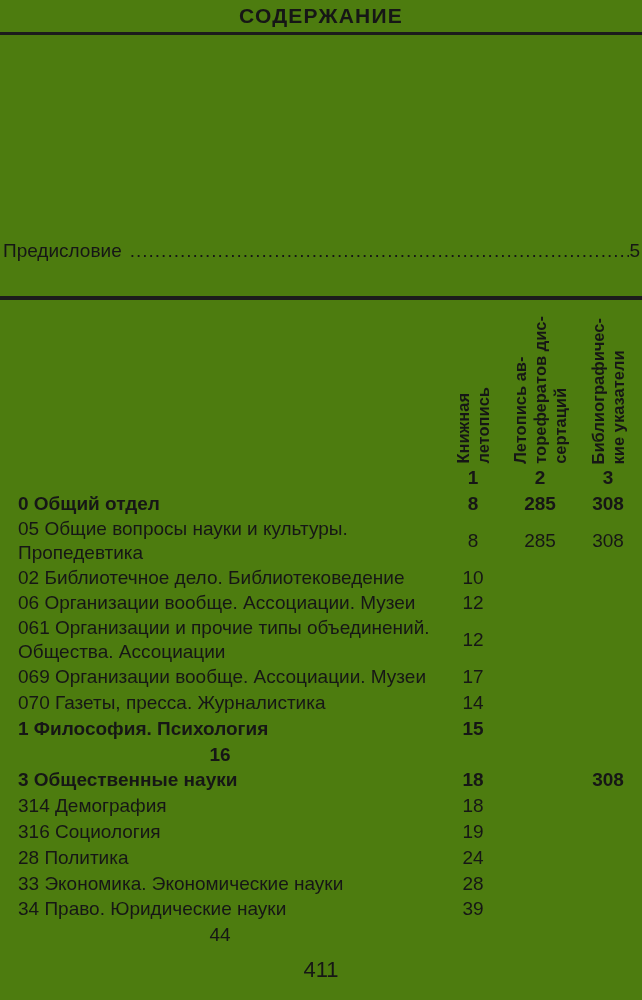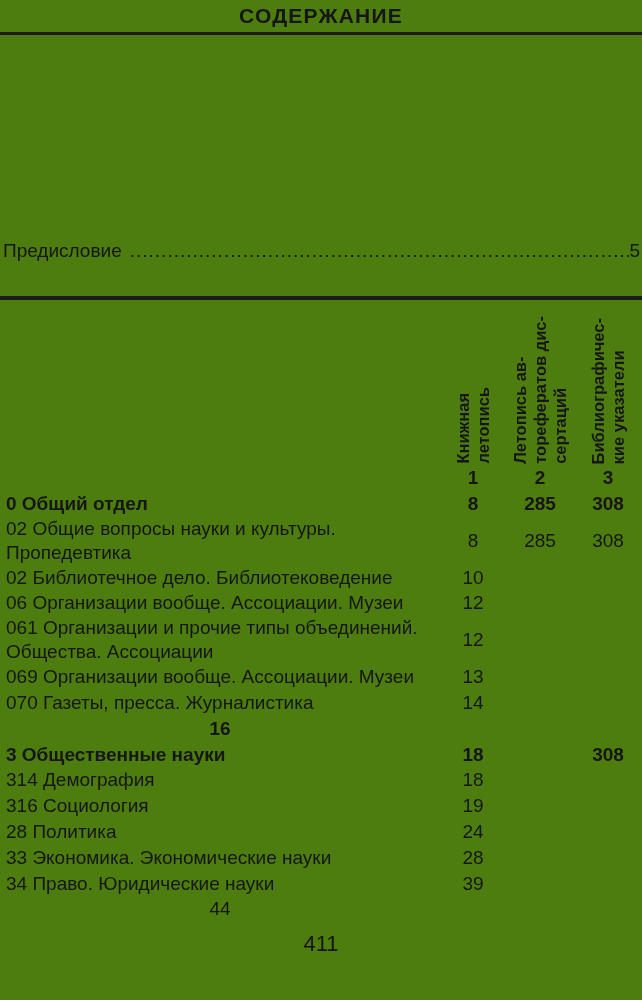--- a/index.html
+++ b/index.html
@@ -61,21 +61,21 @@
     transform: rotate(180deg);
     white-space: pre-line;
     font-weight: 700;
     font-size: 16.5px;
     line-height: 20px;
     text-align: left;
   }
   .numbers-row { height: 27px; font-weight: 700; font-size: 19px; }
   .numbers-row .num { text-align: center; }
   .row { min-height: 25.8px; font-size: 19px; line-height: 24px; }
-  .row .label { padding-left: 6px; padding-right: 6px; }
+  .row .label { padding-left: 18px; padding-right: 6px; }
   .row .num { text-align: center; }
   .row.bold { font-weight: 700; }
   .folio {
     margin-top: 9px;
     text-align: center;
     font-size: 22px;
   }
 </style>
 </head>
 <body>
@@ -120,21 +120,21 @@
     </div>
 
     <div class="grid-row row bold">
       <div class="label">0 Общий отдел</div>
       <div class="num">8</div>
       <div class="num">285</div>
       <div class="num">308</div>
     </div>
 
     <div class="grid-row row">
-      <div class="label">02 Общие вопросы науки и культуры. Пропедевтика</div>
+      <div class="label">05 Общие вопросы науки и культуры. Пропедевтика</div>
       <div class="num">8</div>
       <div class="num">285</div>
       <div class="num">308</div>
     </div>
 
     <div class="grid-row row">
       <div class="label">02 Библиотечное дело. Библиотековедение</div>
       <div class="num">10</div>
       <div class="num"></div>
       <div class="num"></div>
@@ -149,32 +149,38 @@
 
     <div class="grid-row row">
       <div class="label">061 Организации и прочие типы объединений. Общества. Ассоциации</div>
       <div class="num">12</div>
       <div class="num"></div>
       <div class="num"></div>
     </div>
 
     <div class="grid-row row">
       <div class="label">069 Организации вообще. Ассоциации. Музеи</div>
-      <div class="num">13</div>
+      <div class="num">17</div>
       <div class="num"></div>
       <div class="num"></div>
     </div>
 
     <div class="grid-row row">
       <div class="label">070 Газеты, пресса. Журналистика</div>
       <div class="num">14</div>
       <div class="num"></div>
       <div class="num"></div>
     </div>
 
+    <div class="grid-row row bold">
+      <div class="label">1 Философия. Психология</div>
+      <div class="num">15</div>
+      <div class="num"></div>
+      <div class="num"></div>
+    </div>
 
     <div class="grid-row row bold">
       <div class="num">16</div>
       <div class="num"></div>
       <div class="num"></div>
     </div>
 
     <div class="grid-row row bold">
       <div class="label">3 Общественные науки</div>
       <div class="num">18</div>

